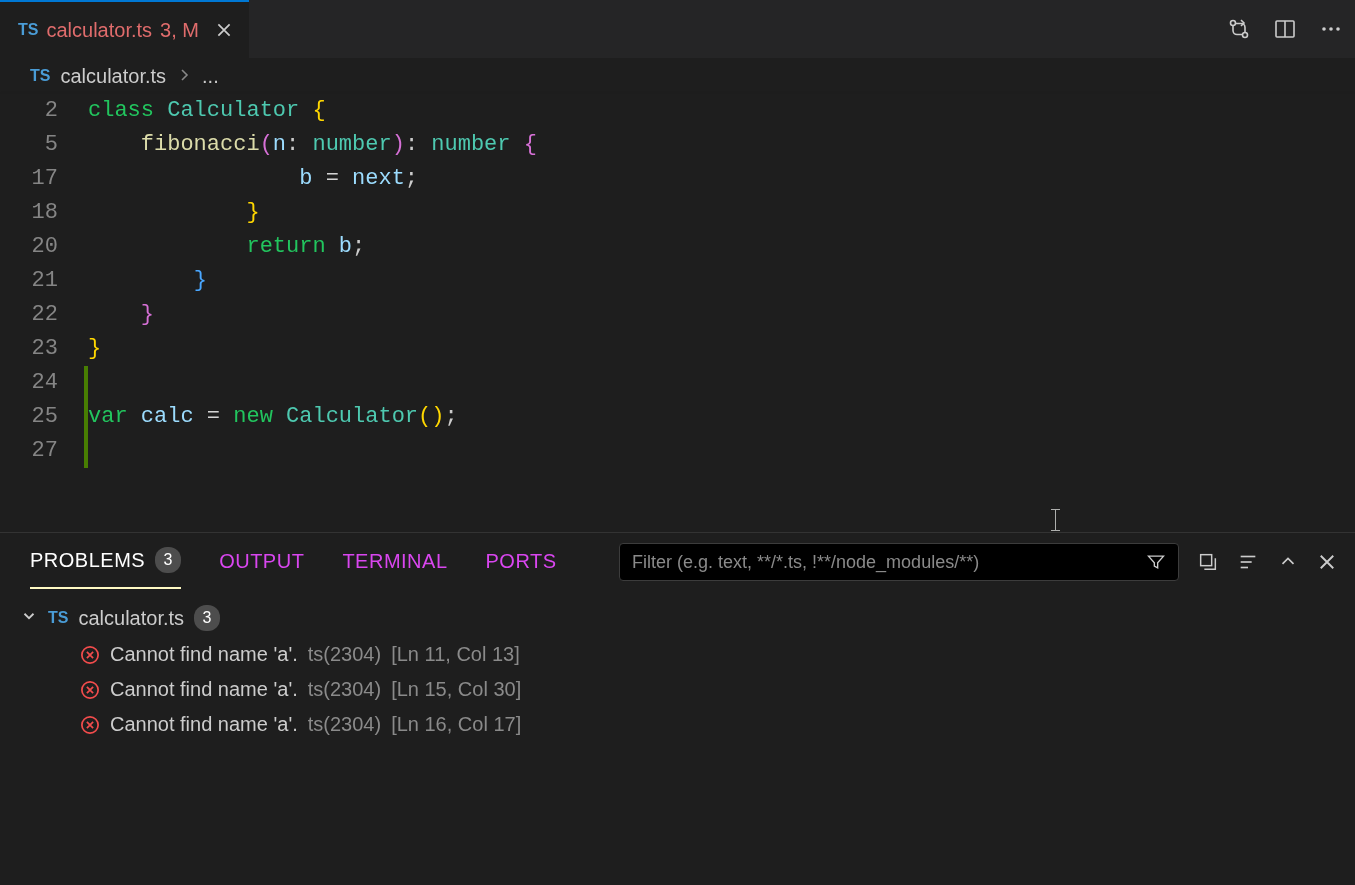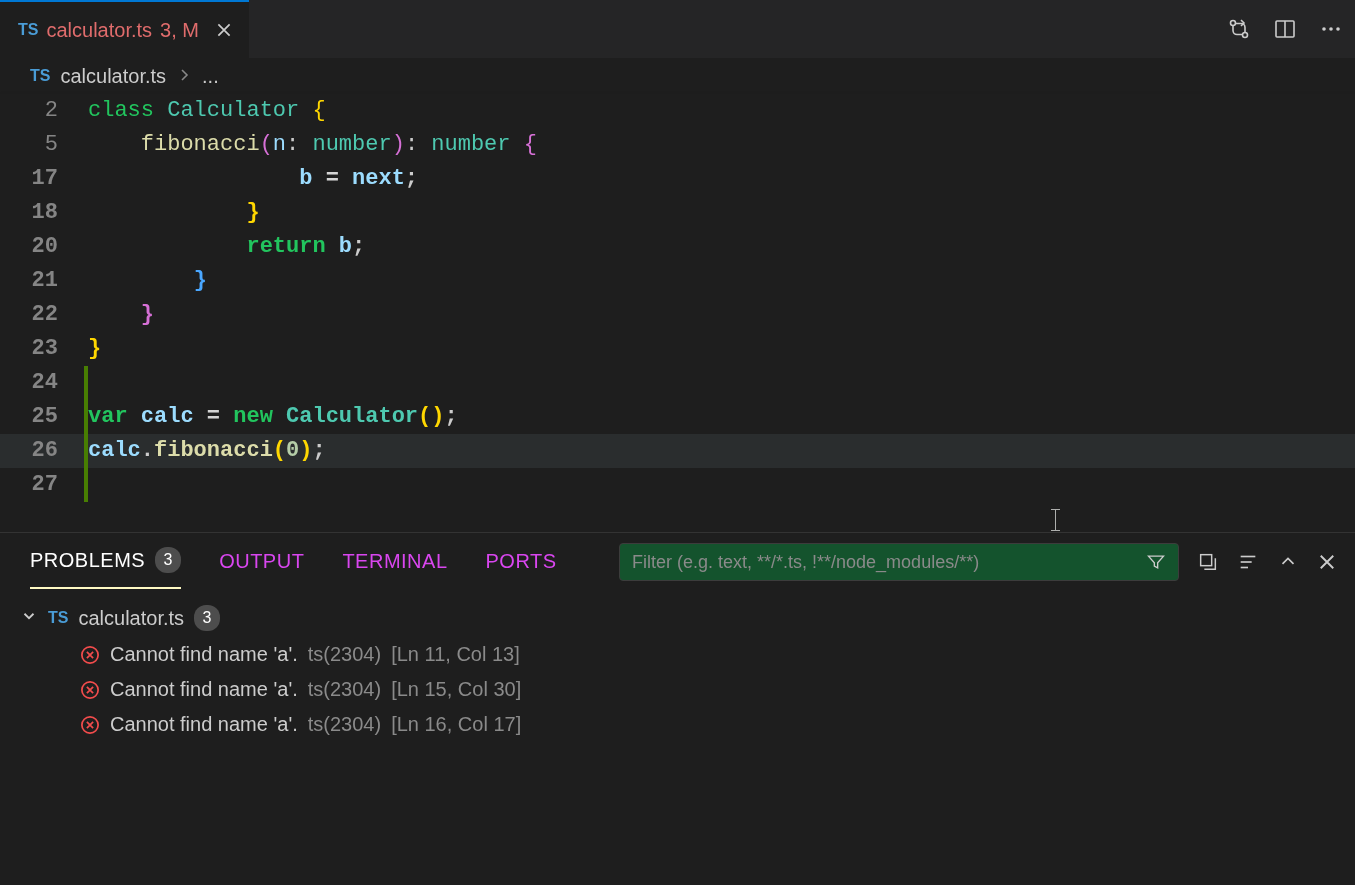--- a/index.html
+++ b/index.html
@@ -63,21 +63,20 @@
   box-shadow: 0 4px 6px rgba(0,0,0,0.3);
   background: #1e1e1e;
 }
 .code-area {
   font-family: Consolas, "Courier New", monospace;
   font-size: 22px;
   line-height: 34px;
   background: #1e1e1e;
   height: 370px;
   position: relative;
-  font-weight: bold;
 }
 .line { display: flex; white-space: pre; }
 .gutter {
   width: 88px;
   text-align: right;
   padding-right: 30px;
   color: #858585;
   user-select: none;
   flex-shrink: 0;
 }
@@ -135,21 +134,21 @@
   position: absolute;
   right: 18px;
   top: 10px;
   display: flex;
   align-items: center;
   gap: 18px;
 }
 .filter-box {
   width: 560px;
   height: 38px;
-  background: #14532d;
+  background: #000000;
   border: 1px solid #3c3c3c;
   border-radius: 4px;
   display: flex;
   align-items: center;
   padding: 0 12px;
 }
 .filter-input {
   background: transparent;
   border: none;
   outline: none;
@@ -283,24 +282,20 @@
     <div class="code" style="position:relative"><span class="brace-y">}</span></div>
   </div>
     <div class="line">
     <div class="gutter">24</div>
     <div class="code" style="position:relative"><span style="position:absolute;left:-4px;top:0;bottom:0;width:4px;background:#487e02"></span></div>
   </div>
     <div class="line">
     <div class="gutter">25</div>
     <div class="code" style="position:relative"><span style="position:absolute;left:-4px;top:0;bottom:0;width:4px;background:#487e02"></span><span class="kw">var</span> <span class="var1">calc</span> <span class="op">=</span> <span class="kw">new</span> <span class="type">Calculator</span><span class="brace-y">(</span><span class="brace-y">)</span><span class="punct">;</span></div>
   </div>
-    <div class="line line26">
-    <div class="gutter">26</div>
-    <div class="code" style="position:relative"><span style="position:absolute;left:-4px;top:0;bottom:0;width:4px;background:#487e02"></span><span class="var1">calc</span><span class="punct">.</span><span class="func">fibonacci</span><span class="brace-y">(</span><span class="num">0</span><span class="brace-y">)</span><span class="punct">;</span></div>
-  </div>
     <div class="line">
     <div class="gutter">27</div>
     <div class="code" style="position:relative"><span style="position:absolute;left:-4px;top:0;bottom:0;width:4px;background:#487e02"></span></div>
   </div>
   <div class="cursor-i" style="left:1055px; top:347px"></div>
 </div>
 
 <div class="panel">
   <div class="panel-tabs">
     <div class="panel-tab active">

